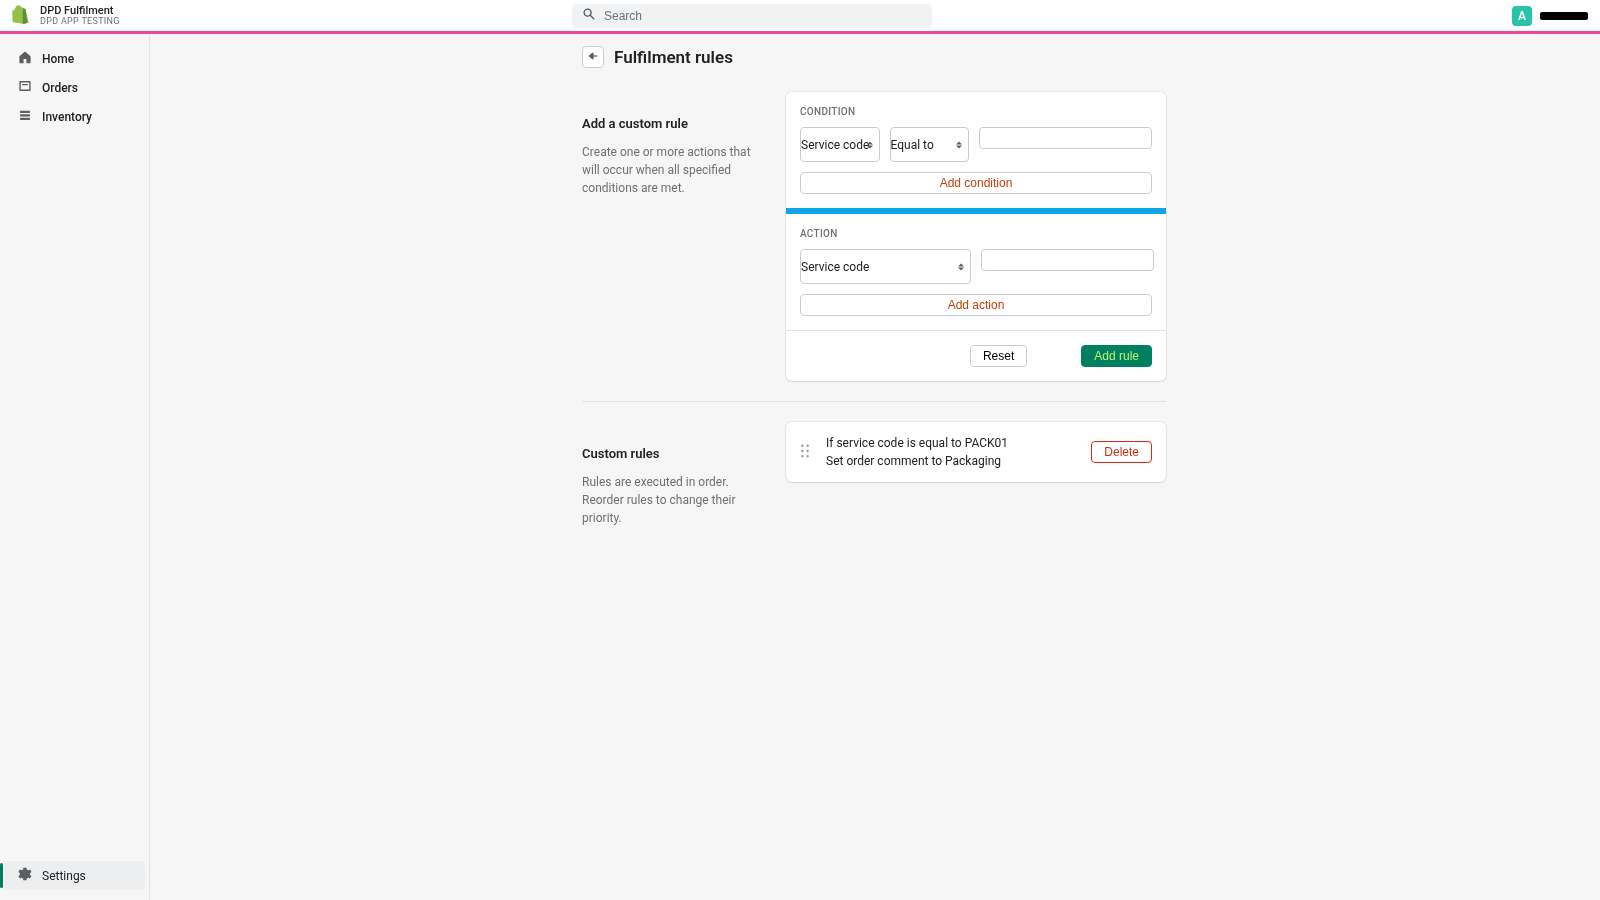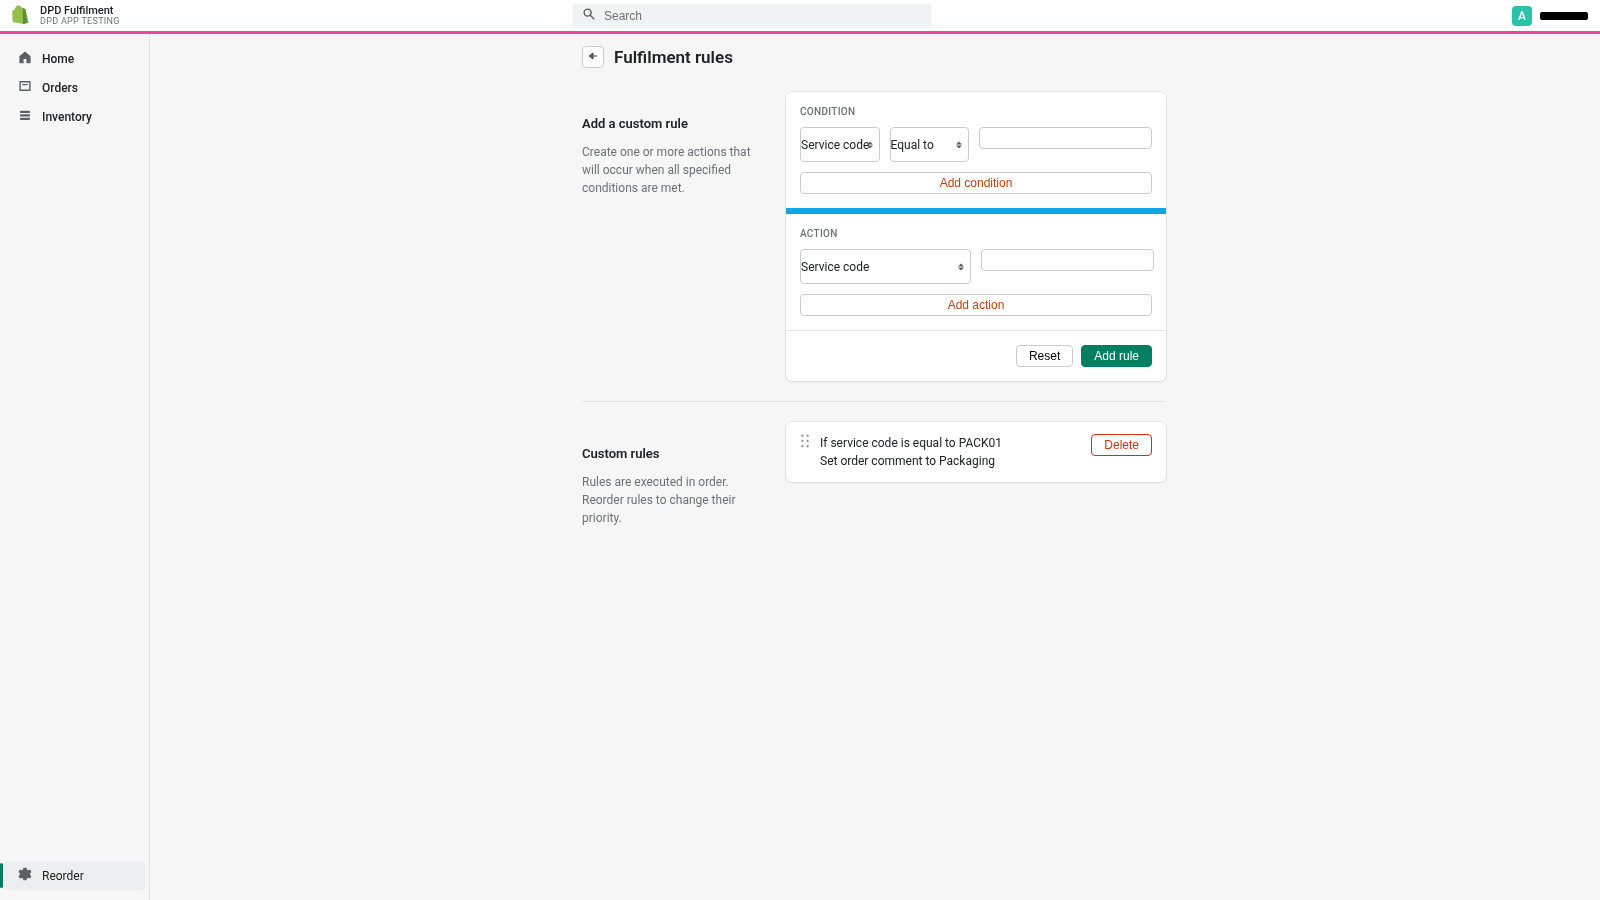--- a/index.html
+++ b/index.html
@@ -330,35 +330,37 @@
       cursor: pointer;
       display: flex;
       align-items: center;
       justify-content: center;
       border: 1px solid #c9cccf;
       background: #fff;
     }
     .btn-primary {
       background: #008060;
       border: 1px solid #008060;
-      color: #ffffff;
+      color: #bef264;
+      margin-left: 46px;
     }
     .btn-destructive {
       border: 1px solid #d82c0d;
       color: #d82c0d;
       background: #fff;
     }
     
     .rule-card {
       background: #fff;
       border-radius: 6px;
       box-shadow: 0 0 0 1px rgba(0,0,0,0.05), 0 1px 2px rgba(0,0,0,0.08);
       padding: 12px 14px;
       display: flex;
-      gap: 10px;
+      align-items: center;
+      gap: 16px;
     }
     .drag-handle {
       cursor: grab;
       color: #8c9196;
     }
     .drag-handle svg {
       width: 10px;
       height: 14px;
       fill: #8c9196;
     }
@@ -429,21 +431,21 @@
           </svg>
       </span>
       <span>Inventory</span>
     </div>
     <div class="settings-item">
       <span>
         <svg viewBox="0 0 20 20">
             <path d="M10 13a3 3 0 1 0 0-6 3 3 0 0 0 0 6zm7.4-3c0-.5 0-.9-.1-1.3l2-1.6-2-3.4-2.4 1a7 7 0 0 0-2.2-1.3L12.3 1H7.7l-.4 2.4A7 7 0 0 0 5 4.7l-2.4-1-2 3.4 2 1.6a7 7 0 0 0 0 2.6l-2 1.6 2 3.4 2.4-1a7 7 0 0 0 2.2 1.3l.4 2.4h4.6l.4-2.4a7 7 0 0 0 2.2-1.3l2.4 1 2-3.4-2-1.6c.1-.4.1-.8.1-1.3z"></path>
           </svg>
       </span>
-      <span>Reorder</span>
+      <span>Settings</span>
     </div>
   </nav>
 
   <main class="main">
     <div class="page-container">
       <div class="page-header">
         <button class="back-btn">
           <span>
             <svg viewBox="0 0 20 20">
                 <path d="M12 4l-8 6 8 6V4z" transform="translate(-1,0)"></path>

